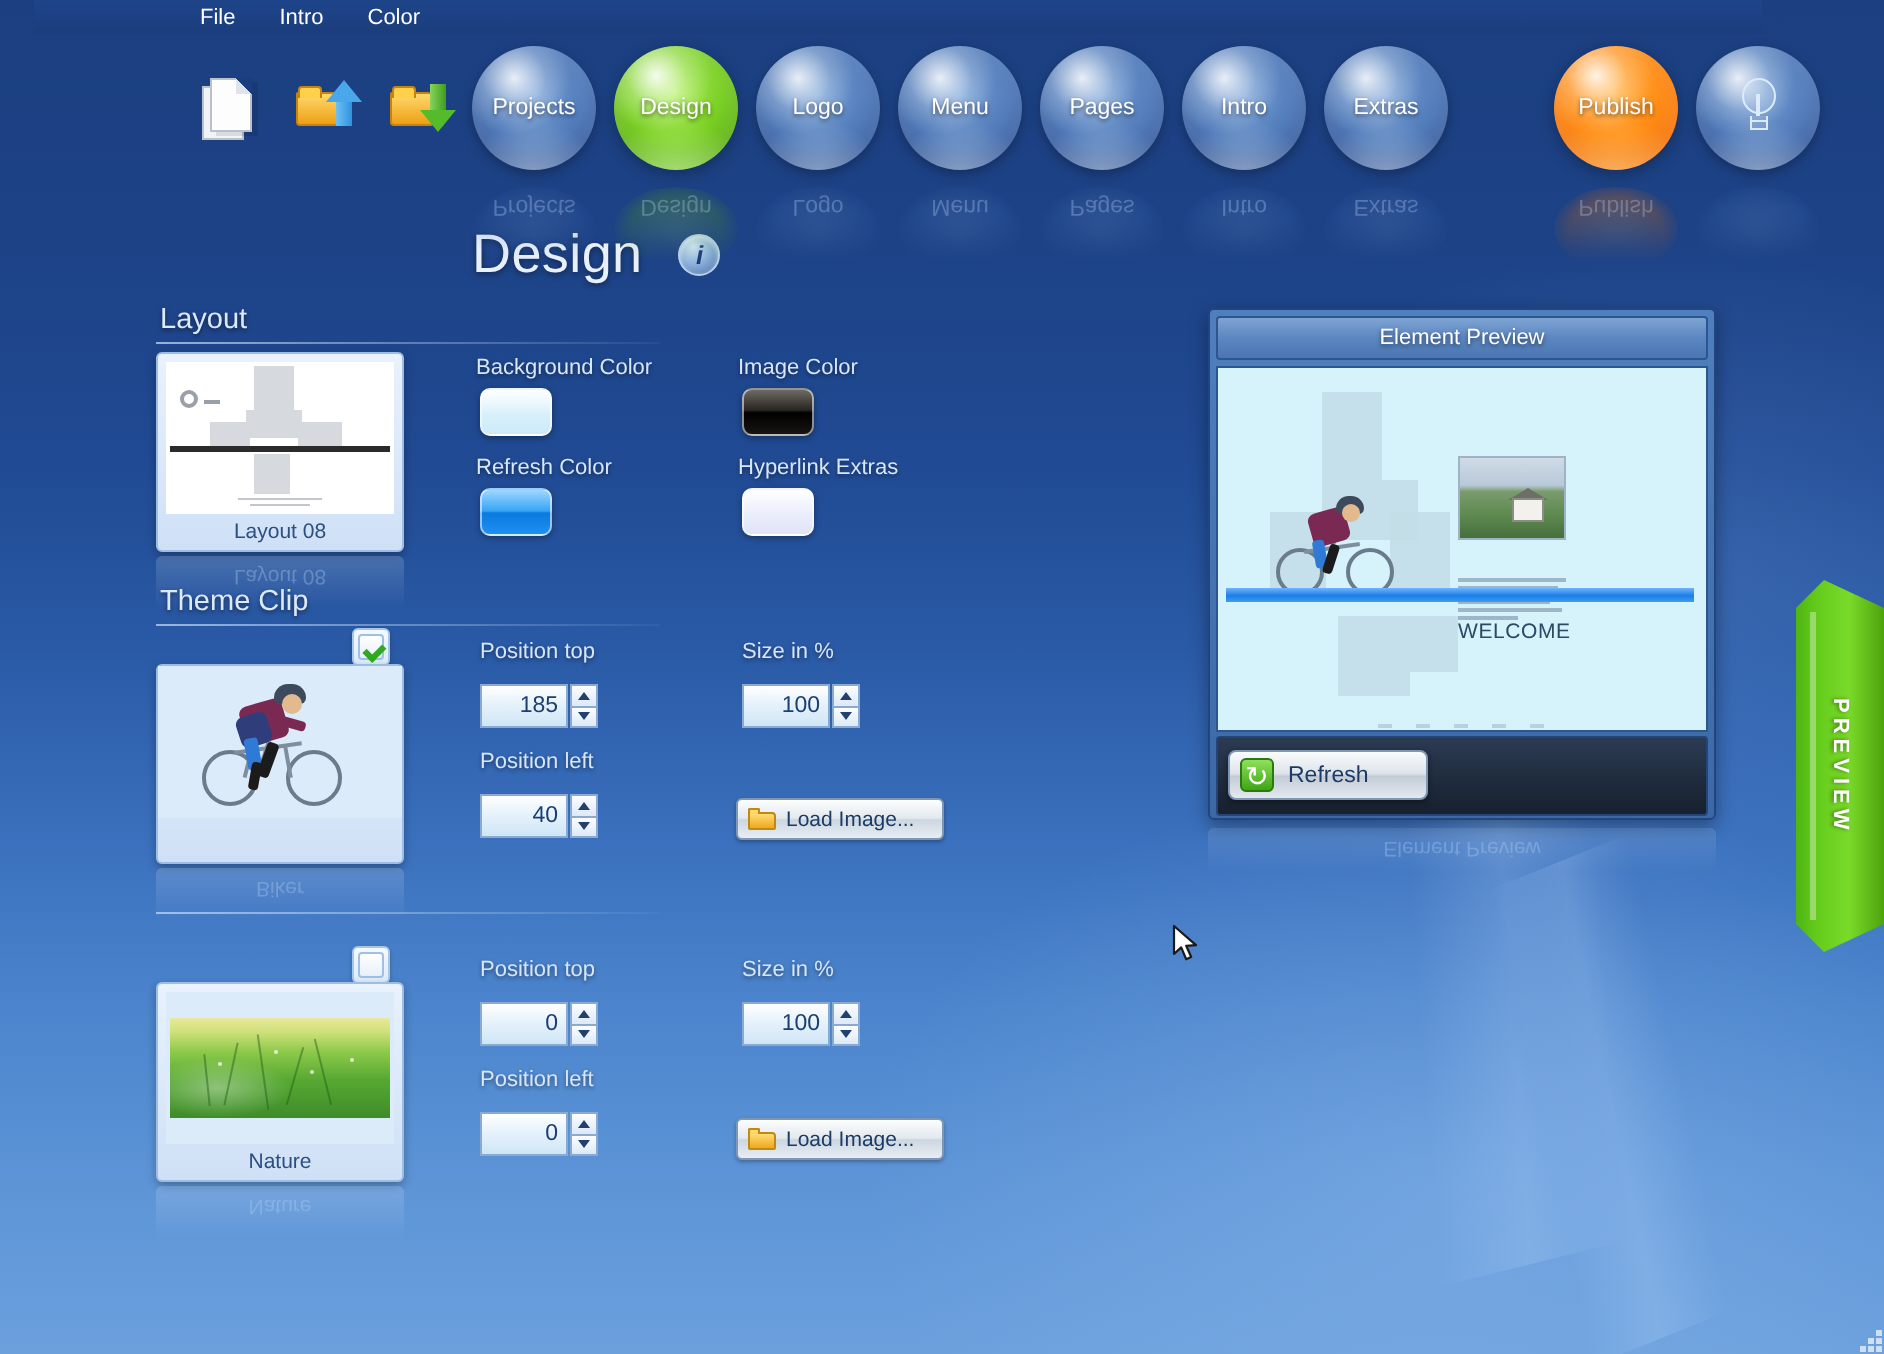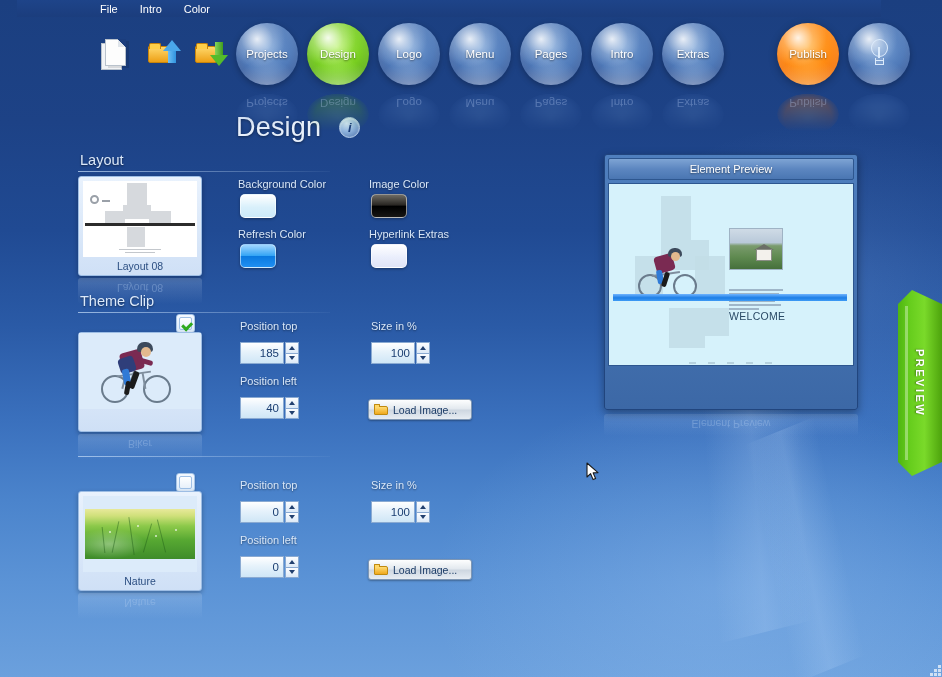--- a/index.html
+++ b/index.html
@@ -649,20 +649,26 @@
     <div class="pv-block" style="left:60px; top:124px; width:36px; height:40px;"></div>
     <div class="pv-block" style="left:96px; top:124px; width:24px; height:28px;"></div>
     <div class="pv-dots">
       <i></i>
         <i></i>
         <i></i>
         <i></i>
         <i></i>
     </div>
   </div>
+  <div id="prevfoot">
+    <div class="btn-refresh">
+      <span class="rfr-ico"></span>
+      <span>Refresh</span>
+    </div>
+  </div>
 </div>
 <div class="thumb-mirror" style="left:604px; top:414px; width:254px; height:22px; opacity:.16;"></div>
 <div class="mirror-cap" style="left:604px; top:418px; width:254px;">Element Preview</div>
 
 <div id="previewtab">
   <span class="vtxt">PREVIEW</span>
 </div>
 
 <div id="cursor">
   <svg width="14" height="20" viewBox="0 0 14 20">

